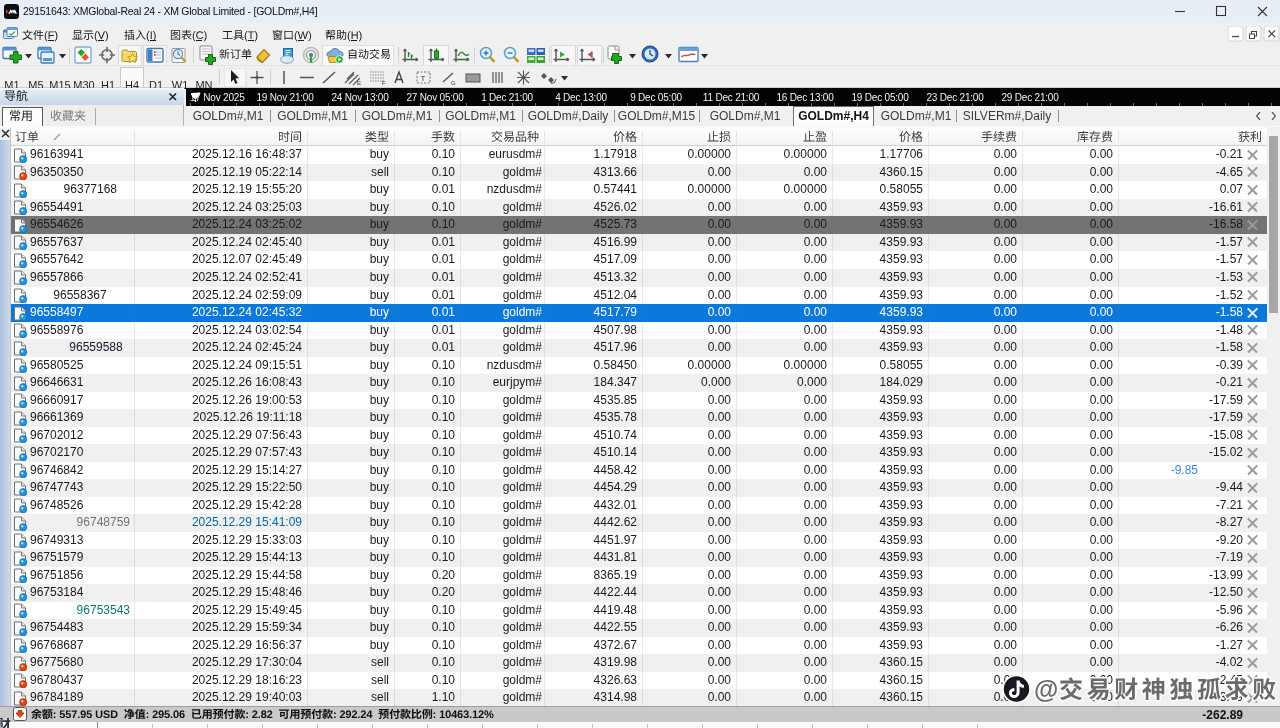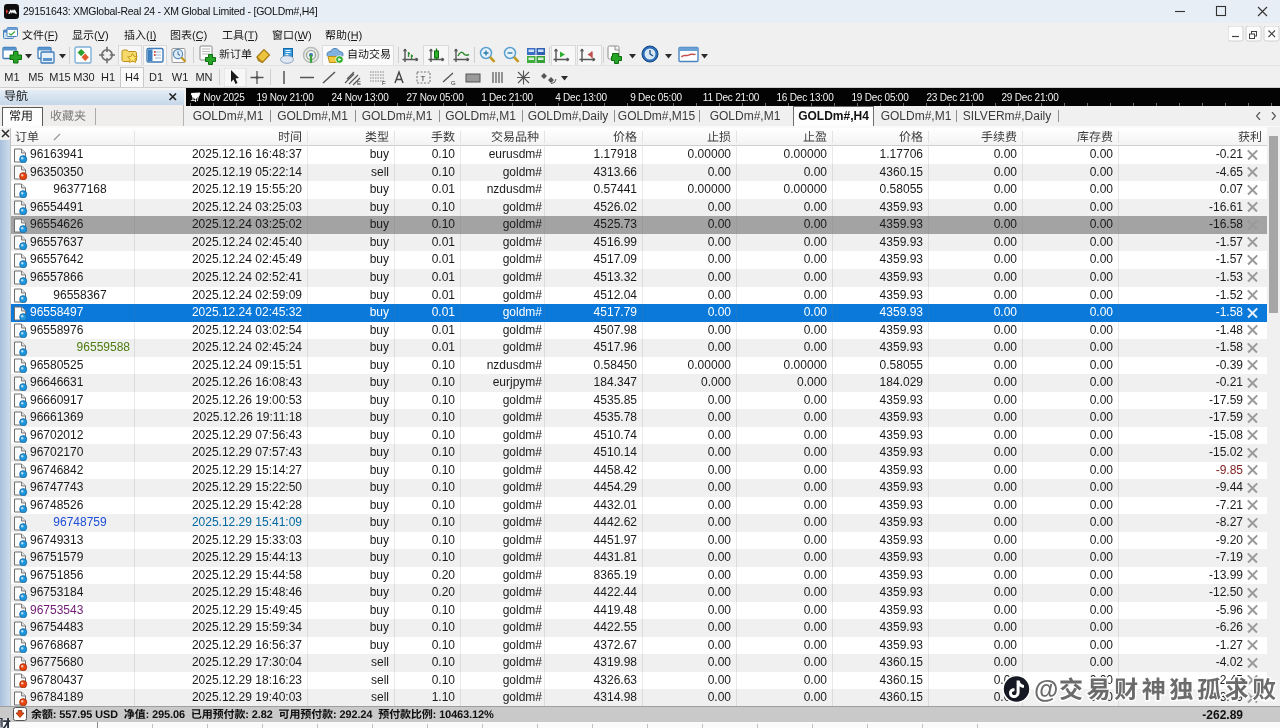--- a/index.html
+++ b/index.html
@@ -1,21 +1,21 @@
 <!DOCTYPE html>
 <html><head><meta charset="utf-8"><style>
 *{margin:0;padding:0;box-sizing:border-box}
 html,body{width:1280px;height:728px;overflow:hidden}
 body{font-family:"Liberation Sans",sans-serif;position:relative;background:#f0f0f0;font-size:12px;color:#1a1a1a}
 .ab{position:absolute}
 .row{position:absolute;left:11px;width:1256px;height:18px}
 .row span{position:absolute;top:0;height:100%;line-height:17.6px;font-size:12px;text-align:right;white-space:nowrap}
 .sep1{position:absolute;top:47px;height:17px;width:1px;background:#cfcfcf}
 .sep2{position:absolute;top:69px;height:16px;width:1px;background:#cfcfcf}
-.tfb{position:absolute;top:68px;height:19px;font-size:11px;color:#1f1f1f;text-align:center;line-height:19px}
+.tfb{position:absolute;top:76px;height:19px;font-size:11px;color:#1f1f1f;text-align:center;line-height:19px}
 .tsep{position:absolute;top:110px;height:12px;width:1px;background:#8f8f8f}
 .ctab{position:absolute;top:106px;height:20px;line-height:20px;font-size:12px;color:#3a3a3a;text-align:center}
 .colsep{position:absolute;width:1px;background:rgba(120,120,120,.16)}
 .hsep{position:absolute;top:131px;height:12px;width:1px;background:#e3e3e3}
 .xx{position:absolute;width:11px;height:11px}
 .xx:before,.xx:after{content:"";position:absolute;left:-1px;top:4.6px;width:13px;height:1.6px;background:#9a9a9a}
 .xx:before{transform:rotate(45deg)}.xx:after{transform:rotate(-45deg)}
 .xw:before,.xw:after{background:#e8f1fa}
 </style></head><body>
 
@@ -464,21 +464,21 @@
     <span style="left:1107px;width:125px;color:#1a1a1a">-4.65</span>
     <div class="xx" style="left:1236px;top:3px"></div>
   </div>
 <div class="row" style="top:181.3px;background:#fff;height:17.52px">
     <svg class="ab" style="left:2px;top:1.5px" width="15" height="15" viewBox="0 0 15 15">
       <path d="M1.5 1H8.5L12.5 5V14H1.5Z" fill="#fdfdfd" stroke="#6e6e6e" stroke-width="1"></path>
       <path d="M8.5 1V5H12.5" fill="#e0e0e0" stroke="#6e6e6e" stroke-width="0.9"></path>
       <circle cx="10.2" cy="11.2" r="3.6" fill="#1e96dc" stroke="#1565a0" stroke-width="0.7"></circle>
       <circle cx="9.2" cy="10.2" r="1.2" fill="#ffffffaa"></circle>
     </svg>
-    <span style="left:19px;text-align:center;width:100px;color:#1a1a1a">96377168</span>
+    <span style="left:6px;text-align:right;width:100px;color:#1a1a1a">96377168</span>
     <span style="left:123px;width:168px;color:#1a1a1a">2025.12.19 15:55:20</span>
     <span style="left:296px;width:82px;color:#1a1a1a">buy</span>
     <span style="left:383px;width:61px;color:#1a1a1a">0.01</span>
     <span style="left:449px;width:82px;color:#1a1a1a">nzdusdm#</span>
     <span style="left:533px;width:93px;color:#1a1a1a">0.57441</span>
     <span style="left:631px;width:89px;color:#1a1a1a">0.00000</span>
     <span style="left:725px;width:91px;color:#1a1a1a">0.00000</span>
     <span style="left:821px;width:91px;color:#1a1a1a">0.58055</span>
     <span style="left:917px;width:89px;color:#1a1a1a">0.00</span>
     <span style="left:1011px;width:91px;color:#1a1a1a">0.00</span>
@@ -499,21 +499,21 @@
     <span style="left:449px;width:82px;color:#1a1a1a">goldm#</span>
     <span style="left:533px;width:93px;color:#1a1a1a">4526.02</span>
     <span style="left:631px;width:89px;color:#1a1a1a">0.00</span>
     <span style="left:725px;width:91px;color:#1a1a1a">0.00</span>
     <span style="left:821px;width:91px;color:#1a1a1a">4359.93</span>
     <span style="left:917px;width:89px;color:#1a1a1a">0.00</span>
     <span style="left:1011px;width:91px;color:#1a1a1a">0.00</span>
     <span style="left:1107px;width:125px;color:#1a1a1a">-16.61</span>
     <div class="xx" style="left:1236px;top:3px"></div>
   </div>
-<div class="row" style="top:216.4px;background:#a3a3a3;height:17.52px">
+<div class="row" style="top:216.4px;background:#737373;height:17.52px">
     <svg class="ab" style="left:2px;top:1.5px" width="15" height="15" viewBox="0 0 15 15">
       <path d="M1.5 1H8.5L12.5 5V14H1.5Z" fill="#fdfdfd" stroke="#6e6e6e" stroke-width="1"></path>
       <path d="M8.5 1V5H12.5" fill="#e0e0e0" stroke="#6e6e6e" stroke-width="0.9"></path>
       <circle cx="10.2" cy="11.2" r="3.6" fill="#1e96dc" stroke="#1565a0" stroke-width="0.7"></circle>
       <circle cx="9.2" cy="10.2" r="1.2" fill="#ffffffaa"></circle>
     </svg>
     <span style="left:19px;text-align:left;width:100px;color:#1a1a1a">96554626</span>
     <span style="left:123px;width:168px;color:#1a1a1a">2025.12.24 03:25:02</span>
     <span style="left:296px;width:82px;color:#1a1a1a">buy</span>
     <span style="left:383px;width:61px;color:#1a1a1a">0.10</span>
@@ -549,21 +549,21 @@
     <div class="xx" style="left:1236px;top:3px"></div>
   </div>
 <div class="row" style="top:251.4px;background:#fff;height:17.52px">
     <svg class="ab" style="left:2px;top:1.5px" width="15" height="15" viewBox="0 0 15 15">
       <path d="M1.5 1H8.5L12.5 5V14H1.5Z" fill="#fdfdfd" stroke="#6e6e6e" stroke-width="1"></path>
       <path d="M8.5 1V5H12.5" fill="#e0e0e0" stroke="#6e6e6e" stroke-width="0.9"></path>
       <circle cx="10.2" cy="11.2" r="3.6" fill="#1e96dc" stroke="#1565a0" stroke-width="0.7"></circle>
       <circle cx="9.2" cy="10.2" r="1.2" fill="#ffffffaa"></circle>
     </svg>
     <span style="left:19px;text-align:left;width:100px;color:#1a1a1a">96557642</span>
-    <span style="left:123px;width:168px;color:#1a1a1a">2025.12.24 02:45:49</span>
+    <span style="left:123px;width:168px;color:#1a1a1a">2025.12.07 02:45:49</span>
     <span style="left:296px;width:82px;color:#1a1a1a">buy</span>
     <span style="left:383px;width:61px;color:#1a1a1a">0.01</span>
     <span style="left:449px;width:82px;color:#1a1a1a">goldm#</span>
     <span style="left:533px;width:93px;color:#1a1a1a">4517.09</span>
     <span style="left:631px;width:89px;color:#1a1a1a">0.00</span>
     <span style="left:725px;width:91px;color:#1a1a1a">0.00</span>
     <span style="left:821px;width:91px;color:#1a1a1a">4359.93</span>
     <span style="left:917px;width:89px;color:#1a1a1a">0.00</span>
     <span style="left:1011px;width:91px;color:#1a1a1a">0.00</span>
     <span style="left:1107px;width:125px;color:#1a1a1a">-1.57</span>
@@ -653,21 +653,21 @@
     <span style="left:1107px;width:125px;color:#1a1a1a">-1.48</span>
     <div class="xx" style="left:1236px;top:3px"></div>
   </div>
 <div class="row" style="top:339.0px;background:#f0f0f0;height:17.52px">
     <svg class="ab" style="left:2px;top:1.5px" width="15" height="15" viewBox="0 0 15 15">
       <path d="M1.5 1H8.5L12.5 5V14H1.5Z" fill="#fdfdfd" stroke="#6e6e6e" stroke-width="1"></path>
       <path d="M8.5 1V5H12.5" fill="#e0e0e0" stroke="#6e6e6e" stroke-width="0.9"></path>
       <circle cx="10.2" cy="11.2" r="3.6" fill="#1e96dc" stroke="#1565a0" stroke-width="0.7"></circle>
       <circle cx="9.2" cy="10.2" r="1.2" fill="#ffffffaa"></circle>
     </svg>
-    <span style="left:19px;text-align:right;width:100px;color:#4d7c0f">96559588</span>
+    <span style="left:35px;text-align:center;width:100px;color:#0f172a">96559588</span>
     <span style="left:123px;width:168px;color:#1a1a1a">2025.12.24 02:45:24</span>
     <span style="left:296px;width:82px;color:#1a1a1a">buy</span>
     <span style="left:383px;width:61px;color:#1a1a1a">0.01</span>
     <span style="left:449px;width:82px;color:#1a1a1a">goldm#</span>
     <span style="left:533px;width:93px;color:#1a1a1a">4517.96</span>
     <span style="left:631px;width:89px;color:#1a1a1a">0.00</span>
     <span style="left:725px;width:91px;color:#1a1a1a">0.00</span>
     <span style="left:821px;width:91px;color:#1a1a1a">4359.93</span>
     <span style="left:917px;width:89px;color:#1a1a1a">0.00</span>
     <span style="left:1011px;width:91px;color:#1a1a1a">0.00</span>
@@ -811,21 +811,21 @@
     <span style="left:123px;width:168px;color:#1a1a1a">2025.12.29 15:14:27</span>
     <span style="left:296px;width:82px;color:#1a1a1a">buy</span>
     <span style="left:383px;width:61px;color:#1a1a1a">0.10</span>
     <span style="left:449px;width:82px;color:#1a1a1a">goldm#</span>
     <span style="left:533px;width:93px;color:#1a1a1a">4458.42</span>
     <span style="left:631px;width:89px;color:#1a1a1a">0.00</span>
     <span style="left:725px;width:91px;color:#1a1a1a">0.00</span>
     <span style="left:821px;width:91px;color:#1a1a1a">4359.93</span>
     <span style="left:917px;width:89px;color:#1a1a1a">0.00</span>
     <span style="left:1011px;width:91px;color:#1a1a1a">0.00</span>
-    <span style="left:1107px;width:125px;color:#7f1d1d">-9.85</span>
+    <span style="left:1062px;width:125px;color:#3b82f6">-9.85</span>
     <div class="xx" style="left:1236px;top:3px"></div>
   </div>
 <div class="row" style="top:479.2px;background:#f0f0f0;height:17.52px">
     <svg class="ab" style="left:2px;top:1.5px" width="15" height="15" viewBox="0 0 15 15">
       <path d="M1.5 1H8.5L12.5 5V14H1.5Z" fill="#fdfdfd" stroke="#6e6e6e" stroke-width="1"></path>
       <path d="M8.5 1V5H12.5" fill="#e0e0e0" stroke="#6e6e6e" stroke-width="0.9"></path>
       <circle cx="10.2" cy="11.2" r="3.6" fill="#1e96dc" stroke="#1565a0" stroke-width="0.7"></circle>
       <circle cx="9.2" cy="10.2" r="1.2" fill="#ffffffaa"></circle>
     </svg>
     <span style="left:19px;text-align:left;width:100px;color:#1a1a1a">96747743</span>
@@ -863,21 +863,21 @@
     <span style="left:1107px;width:125px;color:#1a1a1a">-7.21</span>
     <div class="xx" style="left:1236px;top:3px"></div>
   </div>
 <div class="row" style="top:514.2px;background:#f0f0f0;height:17.52px">
     <svg class="ab" style="left:2px;top:1.5px" width="15" height="15" viewBox="0 0 15 15">
       <path d="M1.5 1H8.5L12.5 5V14H1.5Z" fill="#fdfdfd" stroke="#6e6e6e" stroke-width="1"></path>
       <path d="M8.5 1V5H12.5" fill="#e0e0e0" stroke="#6e6e6e" stroke-width="0.9"></path>
       <circle cx="10.2" cy="11.2" r="3.6" fill="#1e96dc" stroke="#1565a0" stroke-width="0.7"></circle>
       <circle cx="9.2" cy="10.2" r="1.2" fill="#ffffffaa"></circle>
     </svg>
-    <span style="left:19px;text-align:center;width:100px;color:#1d4ed8">96748759</span>
+    <span style="left:19px;text-align:right;width:100px;color:#737373">96748759</span>
     <span style="left:123px;width:168px;color:#0369a1">2025.12.29 15:41:09</span>
     <span style="left:296px;width:82px;color:#1a1a1a">buy</span>
     <span style="left:383px;width:61px;color:#1a1a1a">0.10</span>
     <span style="left:449px;width:82px;color:#1a1a1a">goldm#</span>
     <span style="left:533px;width:93px;color:#1a1a1a">4442.62</span>
     <span style="left:631px;width:89px;color:#1a1a1a">0.00</span>
     <span style="left:725px;width:91px;color:#1a1a1a">0.00</span>
     <span style="left:821px;width:91px;color:#1a1a1a">4359.93</span>
     <span style="left:917px;width:89px;color:#1a1a1a">0.00</span>
     <span style="left:1011px;width:91px;color:#1a1a1a">0.00</span>
@@ -968,21 +968,21 @@
     <span style="left:1107px;width:125px;color:#1a1a1a">-12.50</span>
     <div class="xx" style="left:1236px;top:3px"></div>
   </div>
 <div class="row" style="top:601.8px;background:#fff;height:17.52px">
     <svg class="ab" style="left:2px;top:1.5px" width="15" height="15" viewBox="0 0 15 15">
       <path d="M1.5 1H8.5L12.5 5V14H1.5Z" fill="#fdfdfd" stroke="#6e6e6e" stroke-width="1"></path>
       <path d="M8.5 1V5H12.5" fill="#e0e0e0" stroke="#6e6e6e" stroke-width="0.9"></path>
       <circle cx="10.2" cy="11.2" r="3.6" fill="#1e96dc" stroke="#1565a0" stroke-width="0.7"></circle>
       <circle cx="9.2" cy="10.2" r="1.2" fill="#ffffffaa"></circle>
     </svg>
-    <span style="left:19px;text-align:left;width:100px;color:#701a75">96753543</span>
+    <span style="left:19px;text-align:right;width:100px;color:#0f766e">96753543</span>
     <span style="left:123px;width:168px;color:#1a1a1a">2025.12.29 15:49:45</span>
     <span style="left:296px;width:82px;color:#1a1a1a">buy</span>
     <span style="left:383px;width:61px;color:#1a1a1a">0.10</span>
     <span style="left:449px;width:82px;color:#1a1a1a">goldm#</span>
     <span style="left:533px;width:93px;color:#1a1a1a">4419.48</span>
     <span style="left:631px;width:89px;color:#1a1a1a">0.00</span>
     <span style="left:725px;width:91px;color:#1a1a1a">0.00</span>
     <span style="left:821px;width:91px;color:#1a1a1a">4359.93</span>
     <span style="left:917px;width:89px;color:#1a1a1a">0.00</span>
     <span style="left:1011px;width:91px;color:#1a1a1a">0.00</span>

